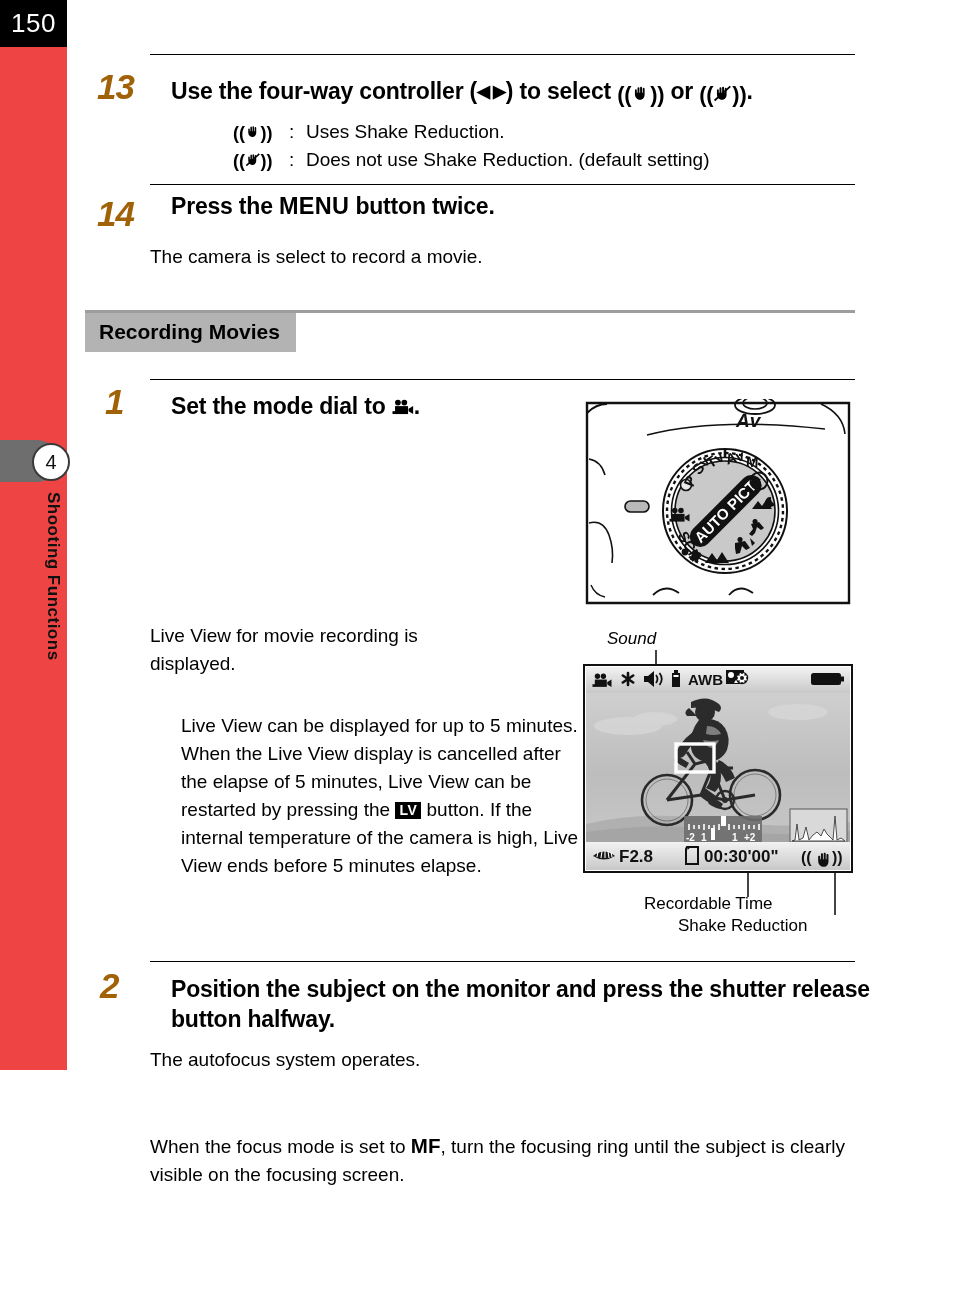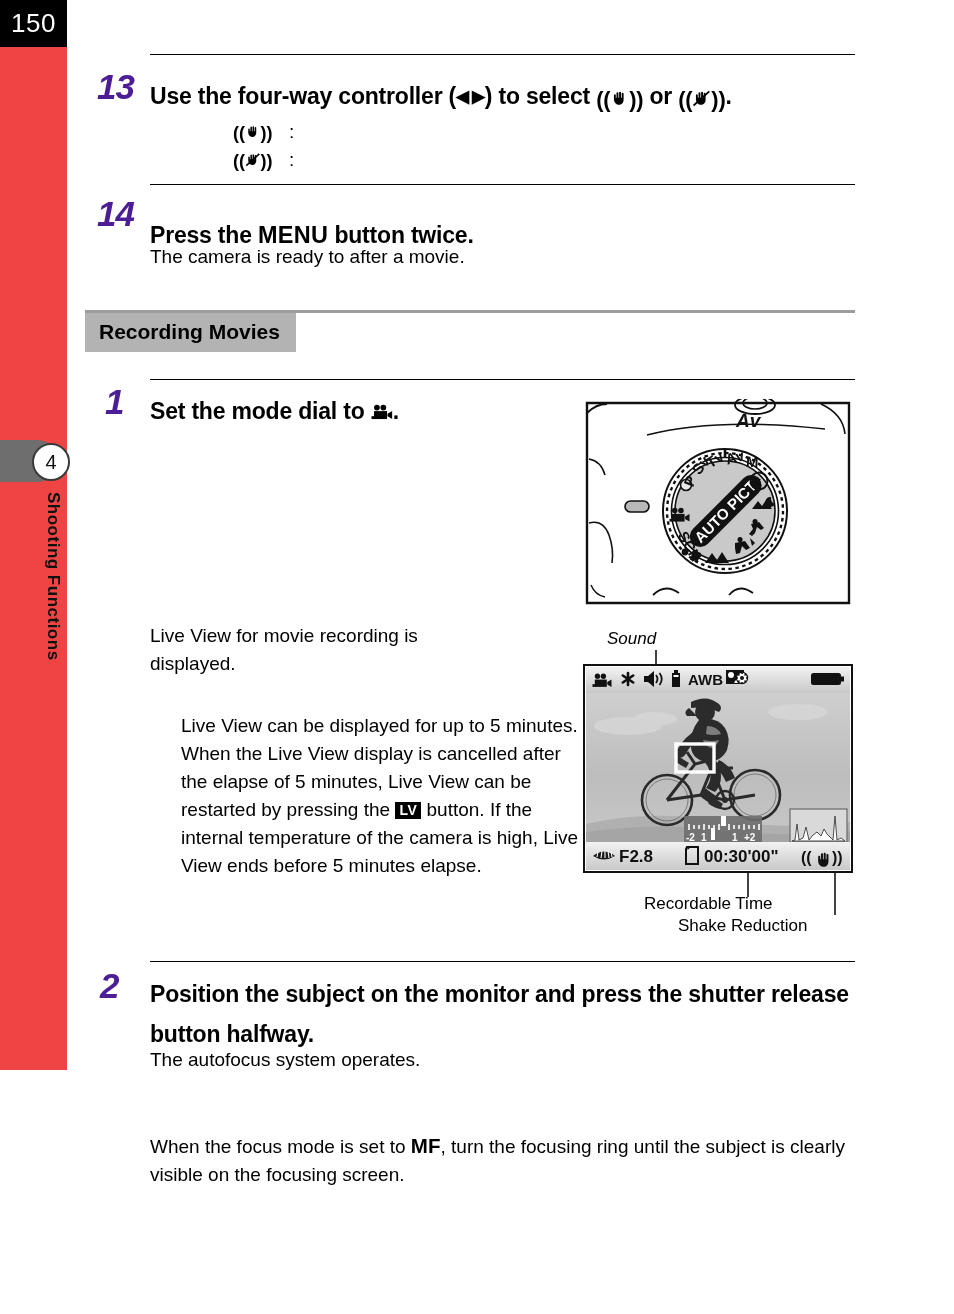--- a/index.html
+++ b/index.html
@@ -81,30 +81,31 @@
   }
   .rule {
     position: absolute;
     height: 1px;
     background: #000;
   }
   .step-num {
     position: absolute;
     font-style: italic;
     font-weight: bold;
-    color: #4c1d95;
+    color: #a16207;
     font-size: 35px;
     letter-spacing: -1px;
   }
   .step-title {
     position: absolute;
     font-size: 23px;
     font-weight: bold;
-    line-height: 40px;
+    line-height: 30px;
     letter-spacing: -0.2px;
+    margin-left: 21px;
   }
   .body-text {
     position: absolute;
     font-size: 19px;
     line-height: 28px;
   }
 
   
   .sr-icon {
     display: inline-block;
@@ -221,38 +222,40 @@
               <path stroke="#000" stroke-width="2.2" d="M2 21 L22 3"></path>
             </svg></span><span class="paren">))</span></span><span>.</span>
     </div>
 
     <div class="body-text" style="left:170px; top:118px; width:620px;">
       <div style="position:relative; height:28px;">
         <span class="sr-icon" style="position:absolute; left:-4px; top:1px; font-size:19px;"><span class="paren">((</span><span class="hand"><svg viewBox="0 0 24 24">
                 <path fill="#000" d="M5 13V8c0-.7.5-1.2 1.2-1.2S7.4 7.3 7.4 8v3h.9V5.2C8.3 4.5 8.8 4 9.5 4s1.2.5 1.2 1.2V11h.9V4.6c0-.7.5-1.2 1.2-1.2s1.2.5 1.2 1.2V11h.9V6c0-.7.5-1.2 1.2-1.2S17.3 5.3 17.3 6v7.6c0 3.4-2.2 6.4-5.6 6.4S5 17.4 5 13z"></path>
               </svg></span><span class="paren">))</span></span>
         <span style="position:absolute; left:52px;">:</span>
+        <span style="position:absolute; left:69px;">Uses Shake Reduction.</span>
       </div>
       <div style="position:relative; height:28px;">
         <span class="sr-icon" style="position:absolute; left:-4px; top:1px; font-size:19px;"><span class="paren">((</span><span class="hand"><svg viewBox="0 0 24 24">
                 <path fill="#000" d="M5 13V8c0-.7.5-1.2 1.2-1.2S7.4 7.3 7.4 8v3h.9V5.2C8.3 4.5 8.8 4 9.5 4s1.2.5 1.2 1.2V11h.9V4.6c0-.7.5-1.2 1.2-1.2s1.2.5 1.2 1.2V11h.9V6c0-.7.5-1.2 1.2-1.2S17.3 5.3 17.3 6v7.6c0 3.4-2.2 6.4-5.6 6.4S5 17.4 5 13z"></path>
                 <path stroke="#000" stroke-width="2.4" d="M2 21 L22 3"></path>
               </svg></span><span class="paren">))</span></span>
         <span style="position:absolute; left:52px;">:</span>
+        <span style="position:absolute; left:69px;">Does not use Shake Reduction. (default setting)</span>
       </div>
     </div>
   </div>
 
   <div class="step">
     <div class="rule" style="left:83px; top:184px; width:705px;"></div>
     <div class="step-num" style="left:30px; top:194px;">14</div>
-    <div class="step-title" style="left:83px; top:215px; width:700px;">
+    <div class="step-title" style="left:83px; top:191px; width:700px;">
       <span>Press the </span><span class="menu-word">MENU</span><span> button twice.</span>
     </div>
-    <div class="body-text" style="left:83px; top:243px; width:700px;">The camera is ready to after a movie.</div>
+    <div class="body-text" style="left:83px; top:243px; width:700px;">The camera is select to record a movie.</div>
   </div>
 
   <div class="section-head" style="left:18px; top:310px; width:770px;">
     <div class="bar-line" style="width:770px;"></div>
     <div class="chip">Recording Movies</div>
   </div>
 
   <div class="step">
     <div class="rule" style="left:83px; top:379px; width:705px;"></div>
     <div class="step-num" style="left:38px; top:382px;">1</div>

